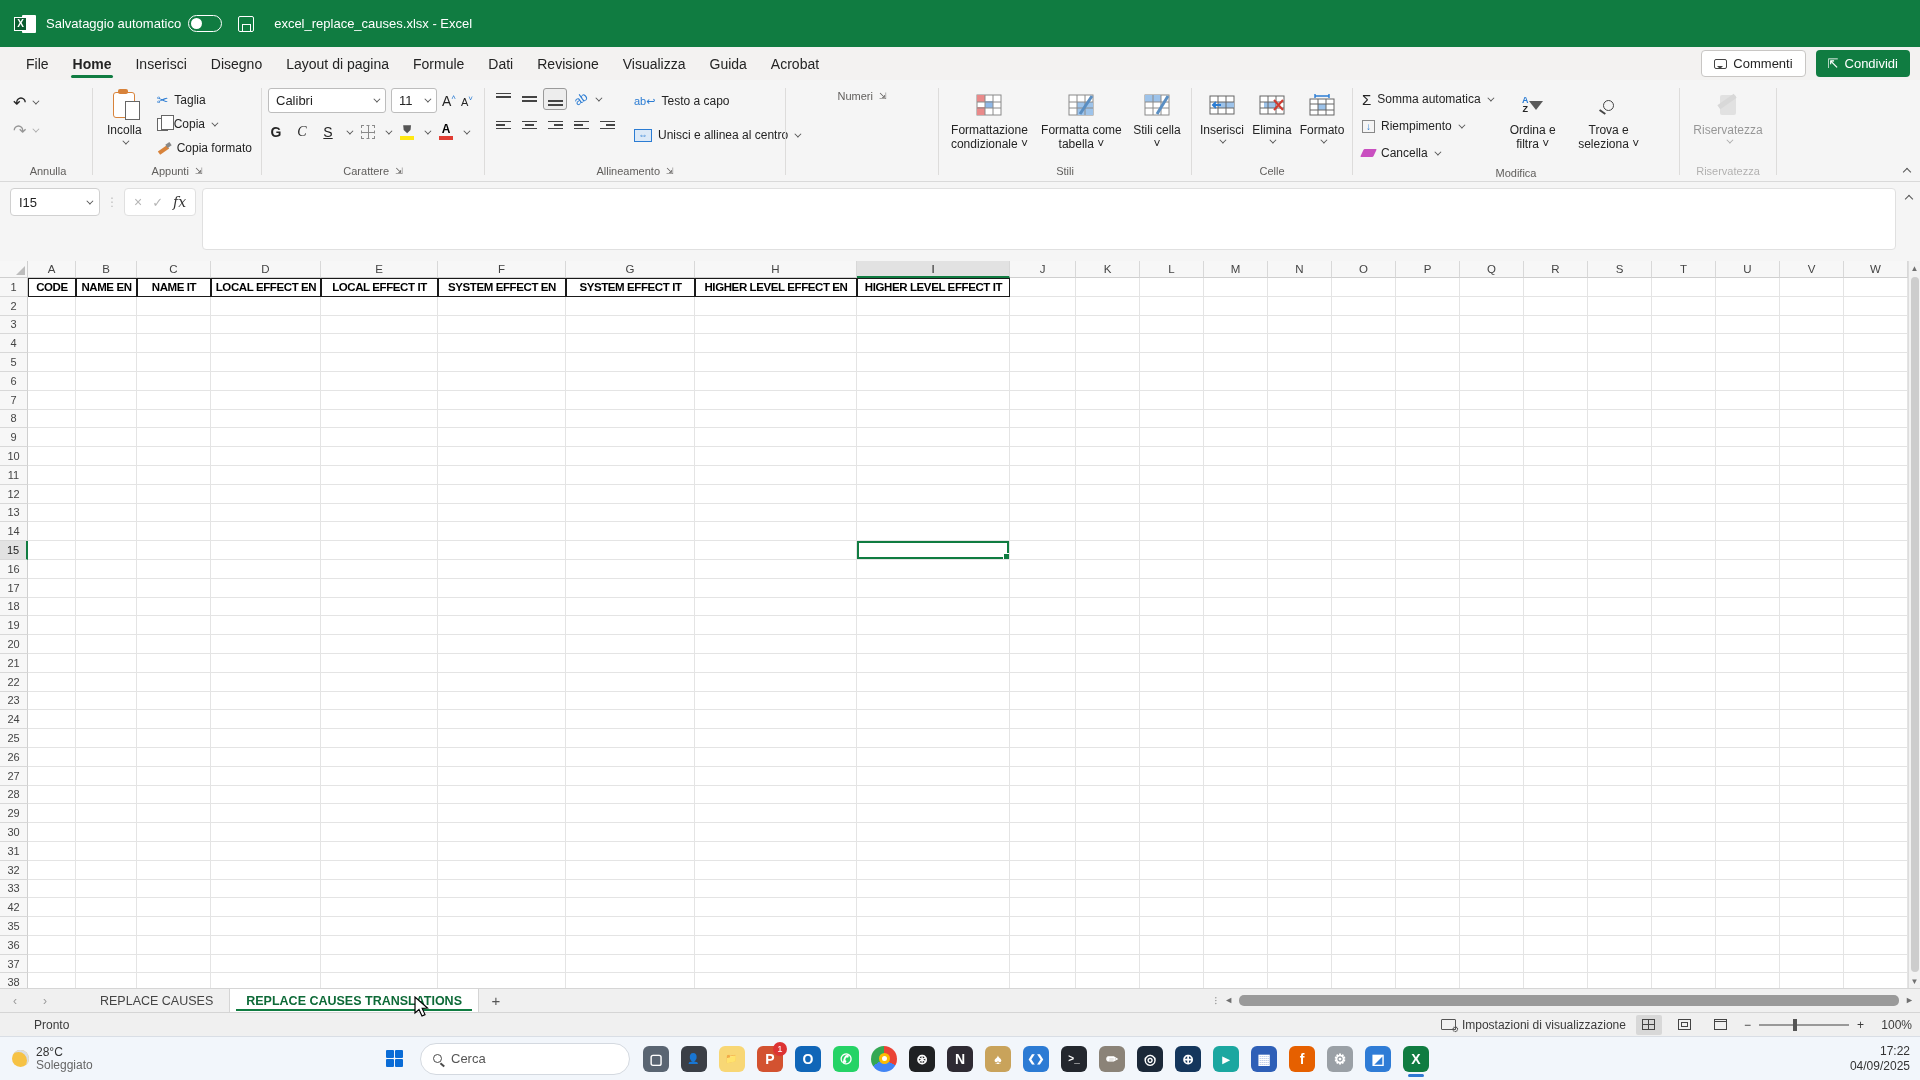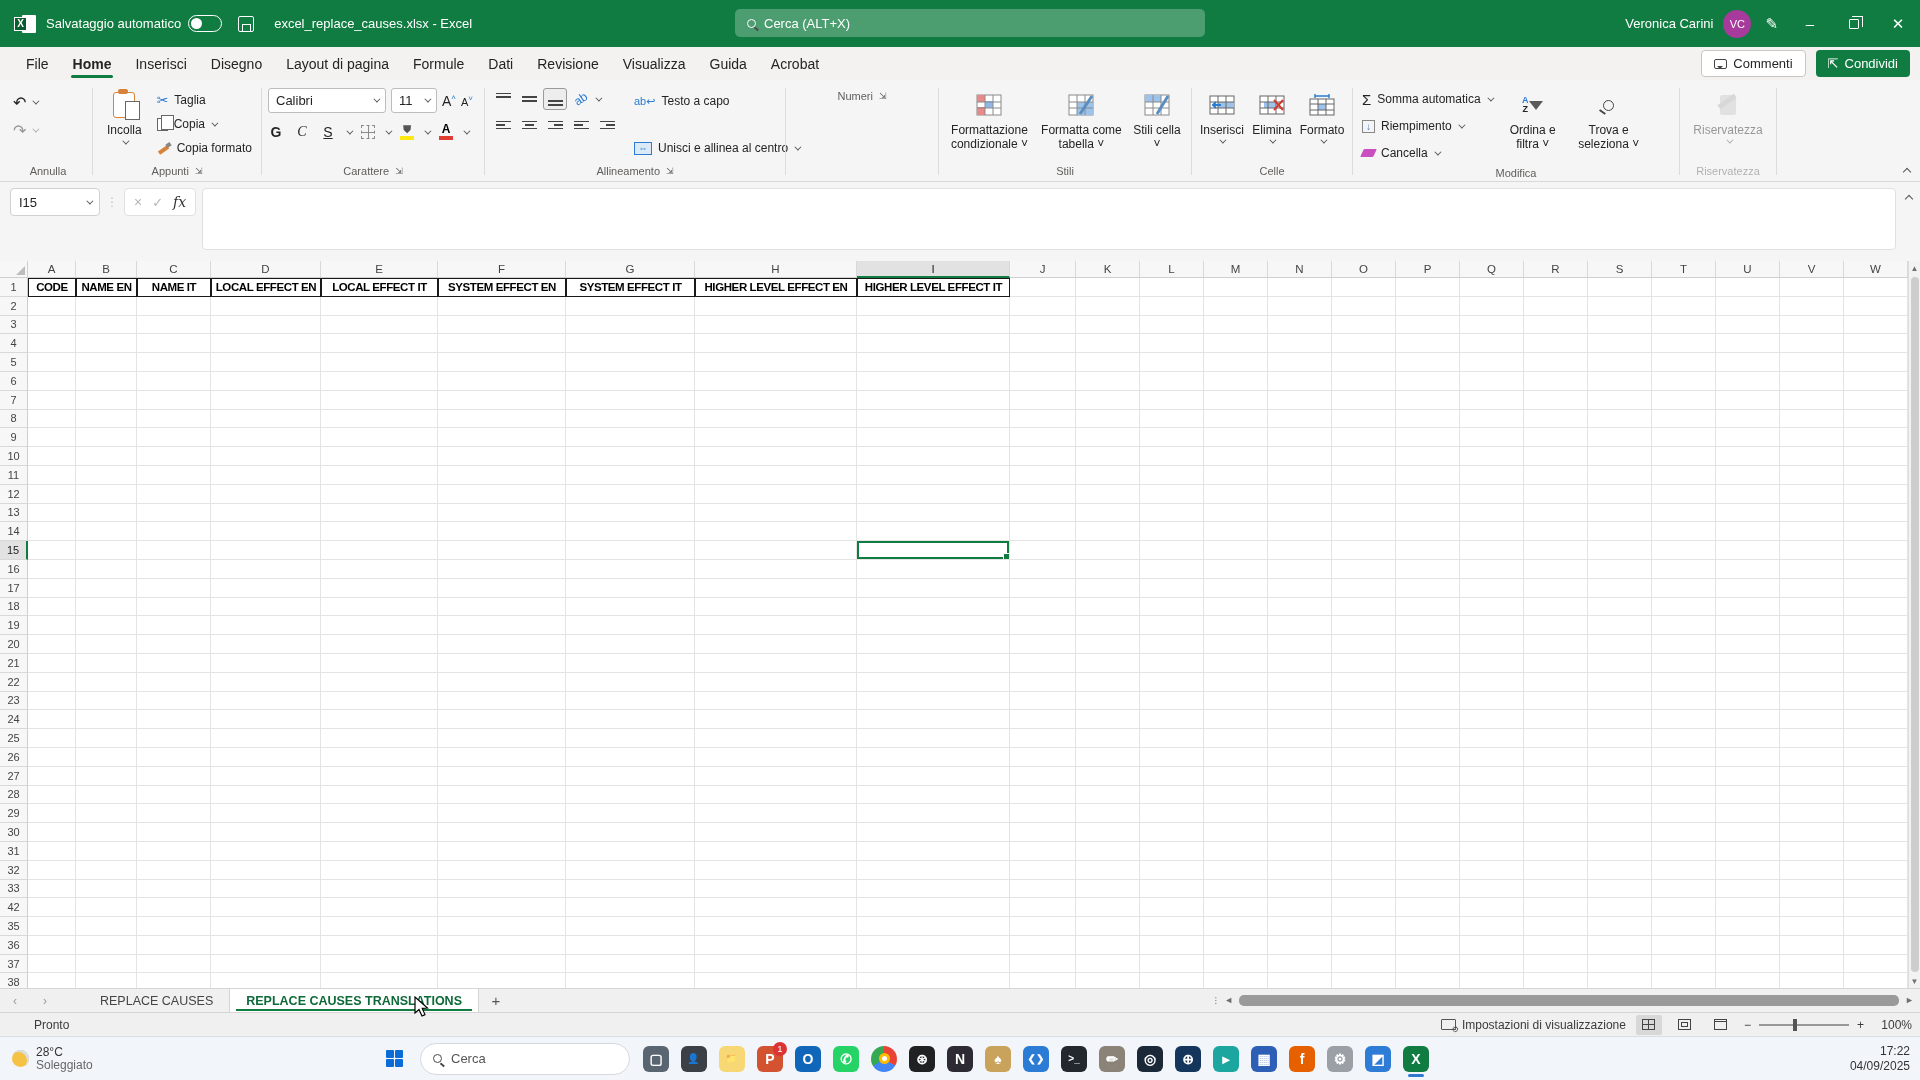--- a/index.html
+++ b/index.html
@@ -216,34 +216,20 @@
           <div class="front">X</div>
         </div>
       <div class="autosave">
         <span>Salvataggio automatico</span>
         <span class="toggle">
             <span class="knob"></span>
           </span>
       </div>
       <div class="save-ico"></div>
       <div class="doc-title">excel_replace_causes.xlsx  -  Excel</div>
-    </div>
-    <div class="tb-search">
-      <span class="tmagn" style="border-color:#fff;"></span>
-      <span>Cerca (ALT+X)</span>
-    </div>
-    <div class="tb-right">
-      <span class="user-name">Veronica Carini</span>
-      <span class="avatar">VC</span>
-      <span class="ink-ico">✎</span>
-      <span class="winbtn">–</span>
-      <span class="winbtn">
-          <span class="restore-glyph"></span>
-        </span>
-      <span class="winbtn">✕</span>
     </div>
   </div>
 
   <div class="menubar">
     <div style="display:flex;">
         <div class="mtab">File</div>
         <div class="mtab active">Home</div>
         <div class="mtab">Inserisci</div>
         <div class="mtab">Disegno</div>
         <div class="mtab">Layout di pagina</div>
@@ -409,21 +395,21 @@
               </span>
             <span class="alignbtn">
                 <span class="lines right" style="position:relative;">
                   <i class="full"></i>
                   <i class="short"></i>
                   <i class="full"></i>
                 </span>
               </span>
           </div>
         </div>
-        <div class="stack" style="gap:23px; padding-top:3px; margin-left:8px;justify-content:space-between;">
+        <div class="stack" style="gap:10px; padding-top:3px; margin-left:8px;justify-content:space-between;">
           <div class="smallrow">
               <span class="wrap-ico">ab↩</span>
               <span>Testo a capo</span>
             </div>
           <div class="smallrow">
               <span class="merge-ico">⇔</span>
               <span>Unisci e allinea al centro</span> 
               <span class="chev sm"></span>
             </div>
         </div>

